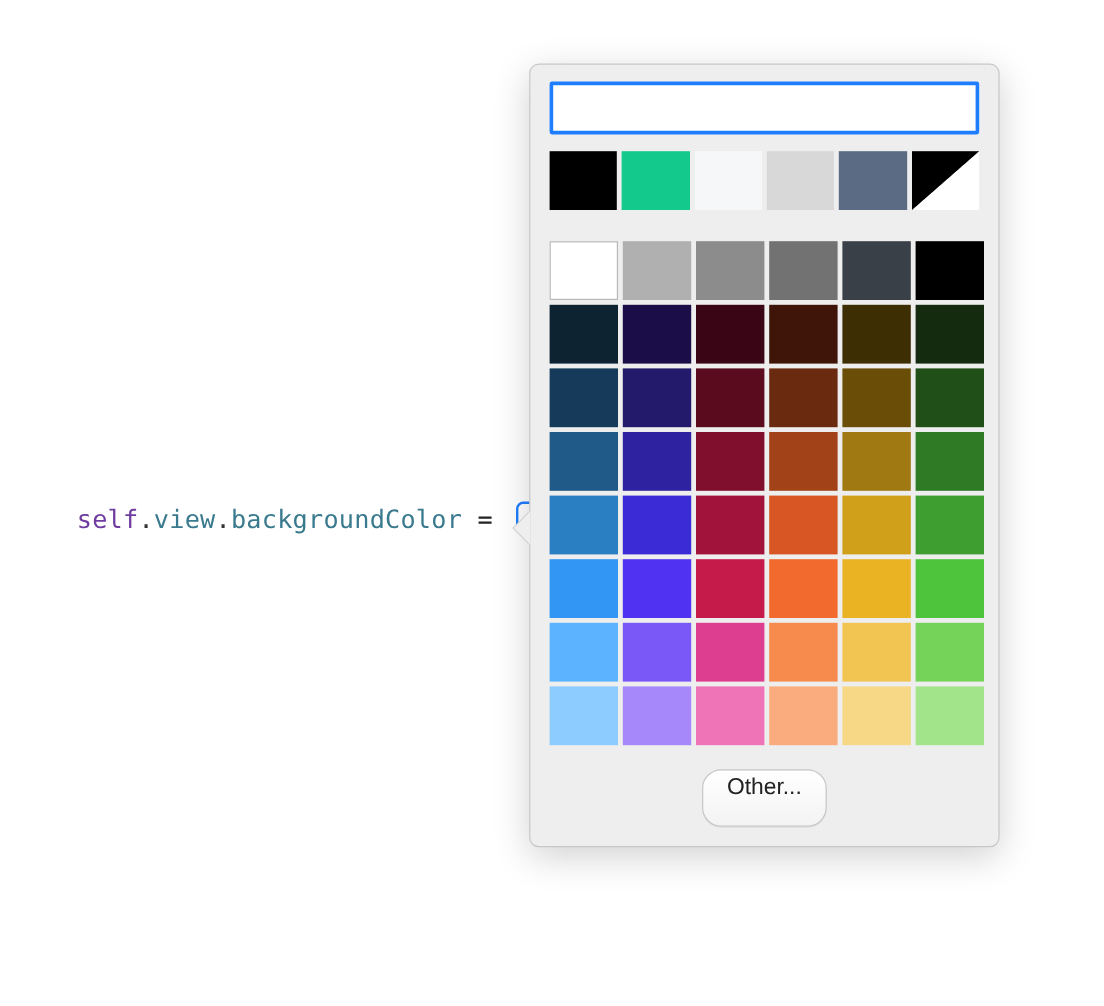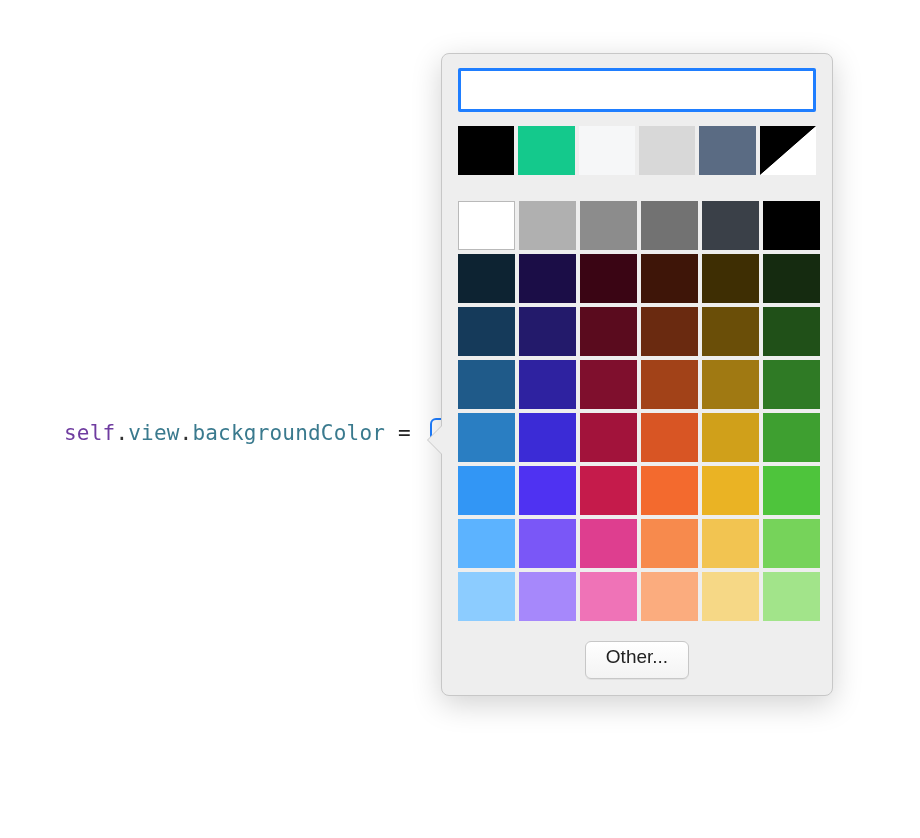--- a/index.html
+++ b/index.html
@@ -113,24 +113,24 @@
   .pal-sw.white {
     box-sizing: border-box;
     border: 1px solid #b9b9b9;
   }
 
   .other-btn {
     display: block;
     margin: 20px auto 0 auto;
     background: linear-gradient(#ffffff, #f3f3f3);
     border: 1px solid #c7c7c7;
-    border-radius: 6px;
+    border-radius: 16px;
     font-size: 19px;
     color: #222;
-    padding: 4px 20px 10px 20px;
+    padding: 4px 20px 20px 20px;
     box-shadow: 0 1px 0 rgba(0,0,0,0.05);
   }
 </style>
 </head>
 <body>
 
 <div class="code-line">
   <span class="tok-self">self</span><span class="tok-dot">.</span><span class="tok-prop">view</span><span class="tok-dot">.</span><span class="tok-prop">backgroundColor</span><span class="tok-eq"> = </span><span class="color-swatch-inline" title="#ffffff"></span>
 </div>
 

